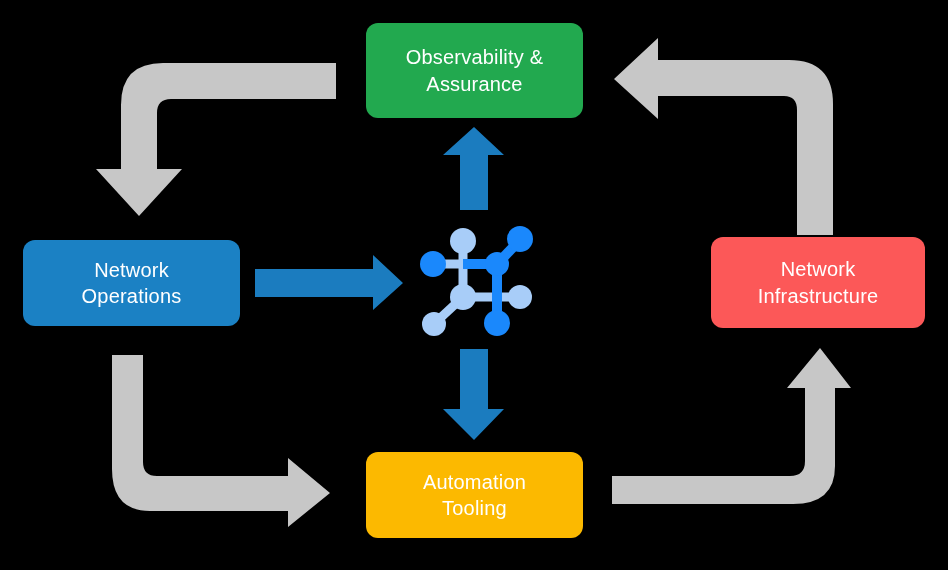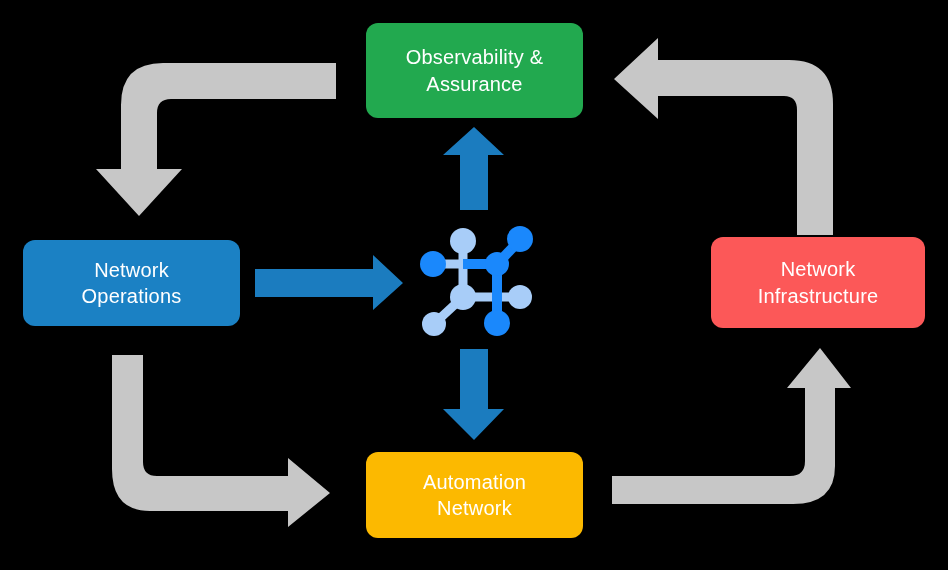--- a/index.html
+++ b/index.html
@@ -189,16 +189,16 @@
 Operations</span>
   </div>
 
   <div class="node-box" id="box-network-infrastructure" style="background-color: rgb(252, 88, 88);">
     <span class="node-label">Network
 Infrastructure</span>
   </div>
 
   <div class="node-box" id="box-automation-tooling" style="background-color: rgb(252, 185, 0);">
     <span class="node-label">Automation
-Network</span>
+Tooling</span>
   </div>
 
 </div>
 
 </body></html>

